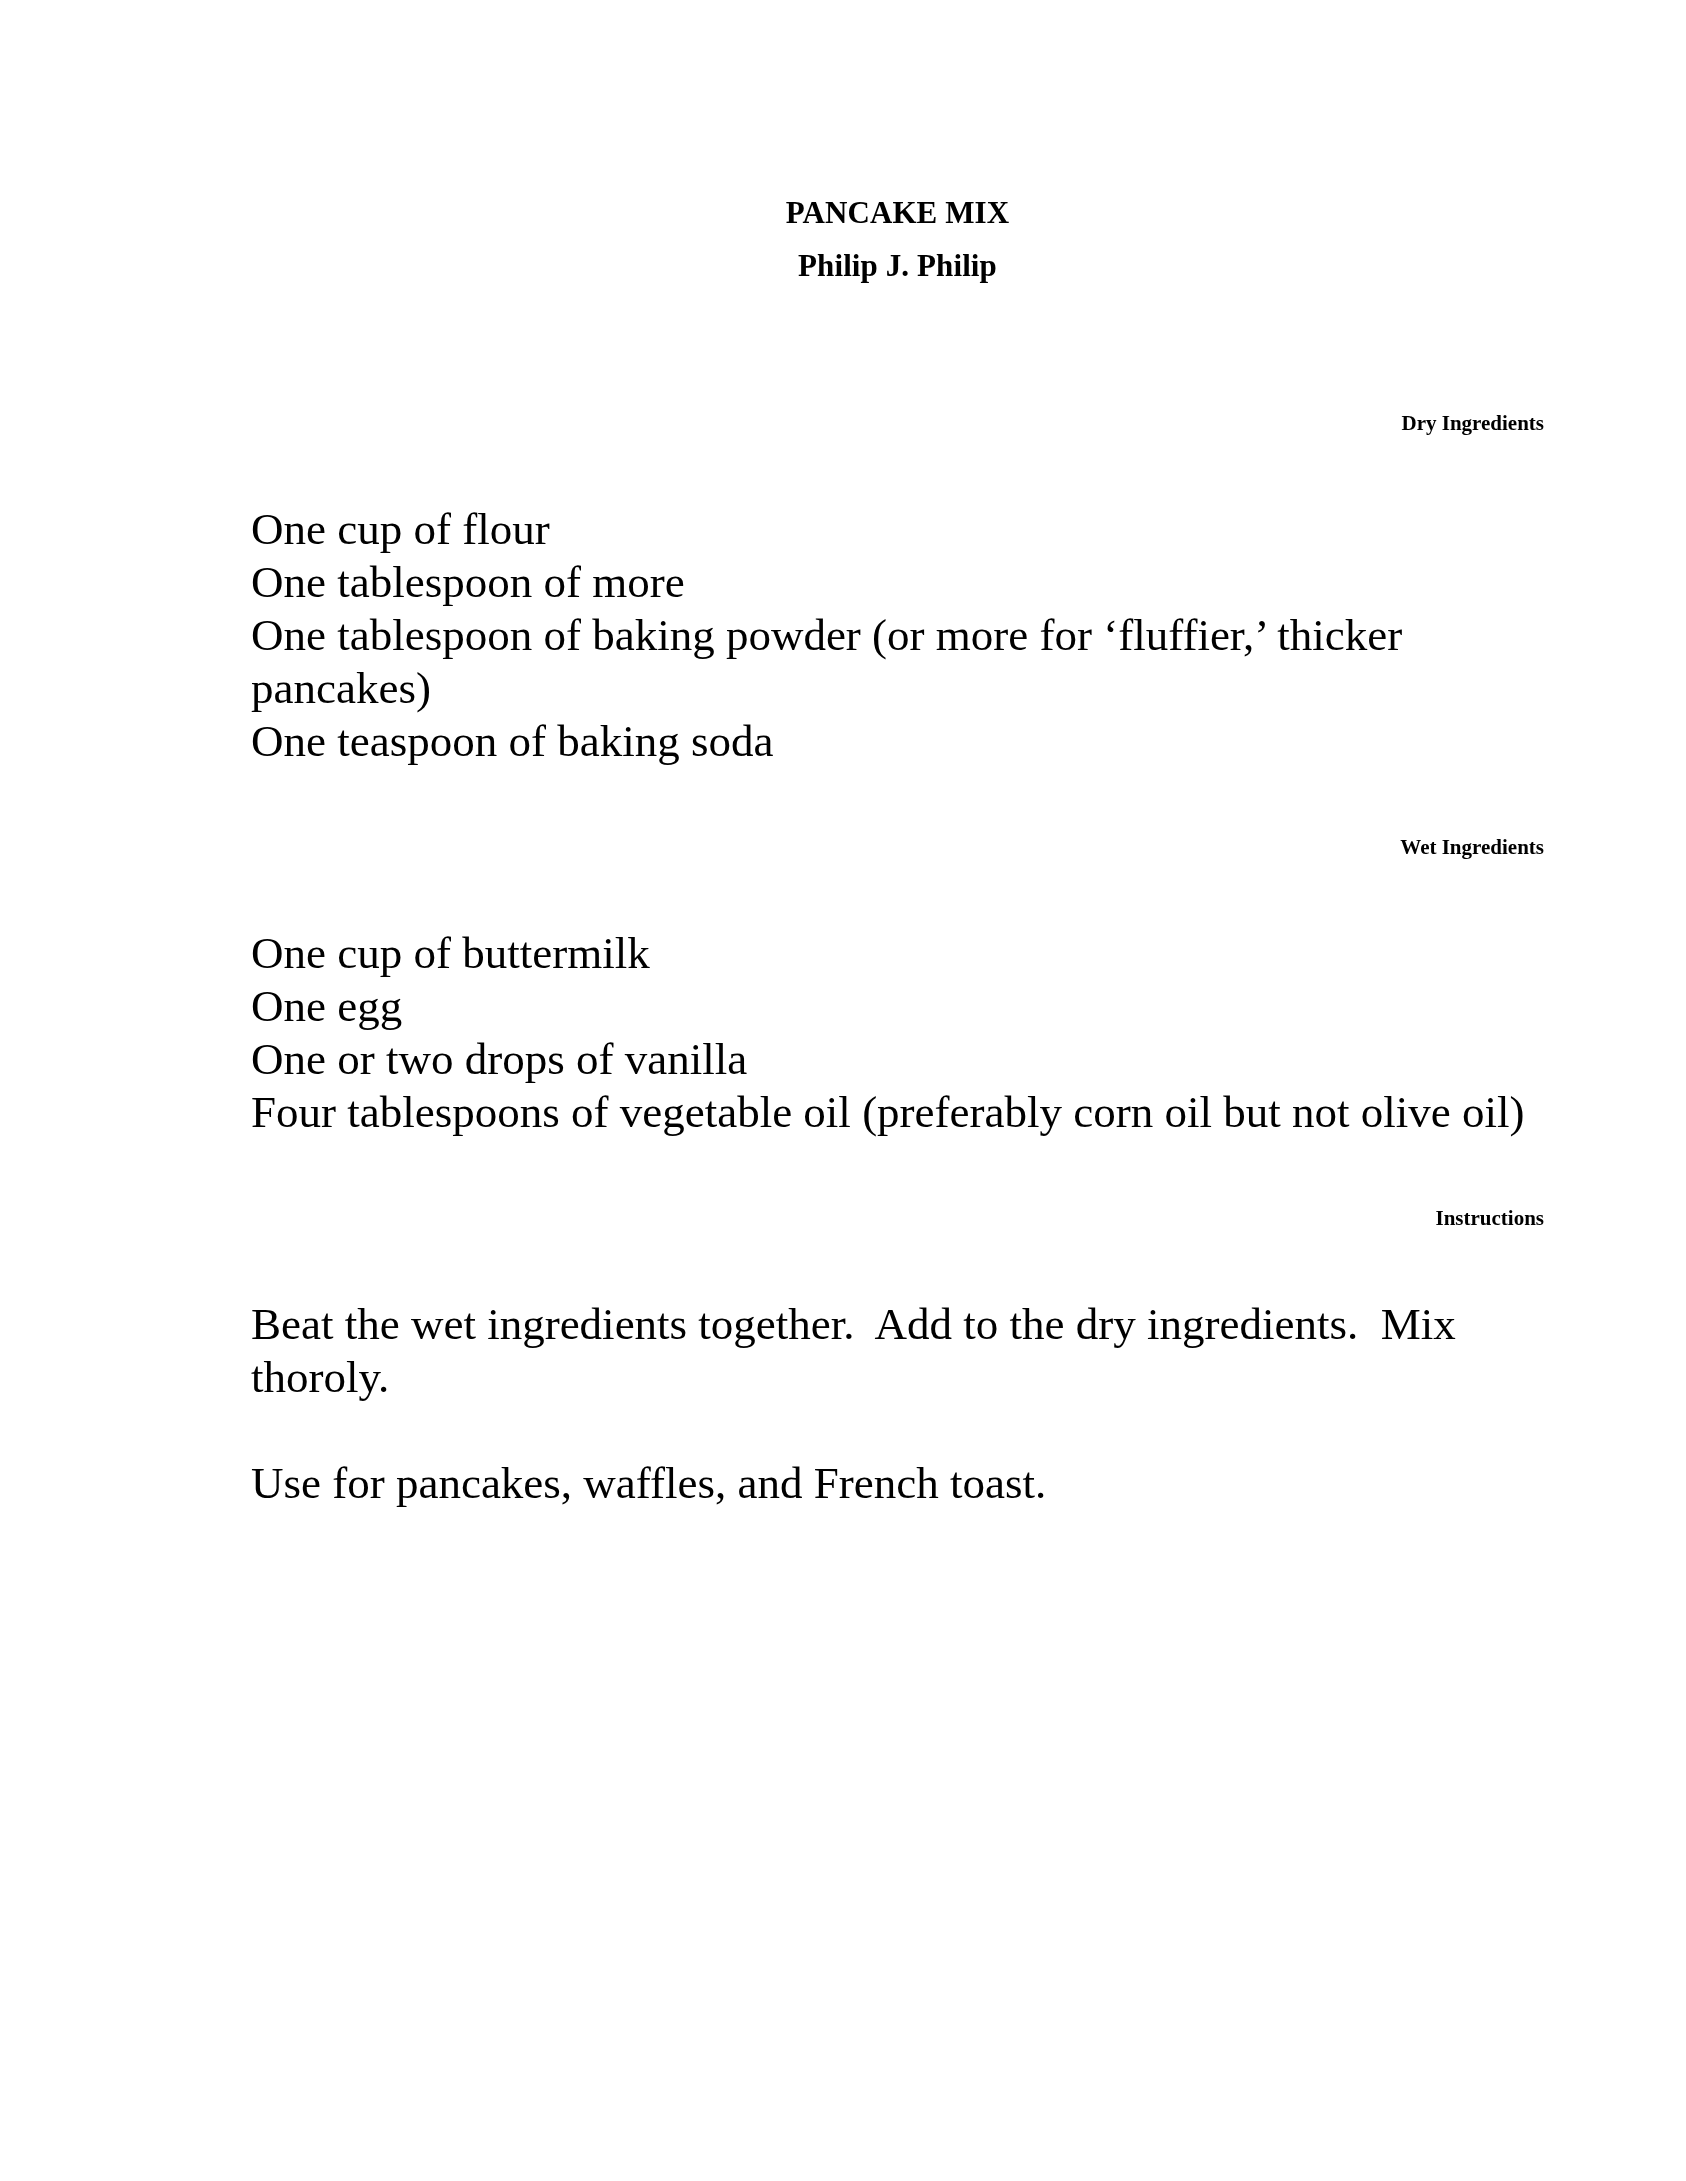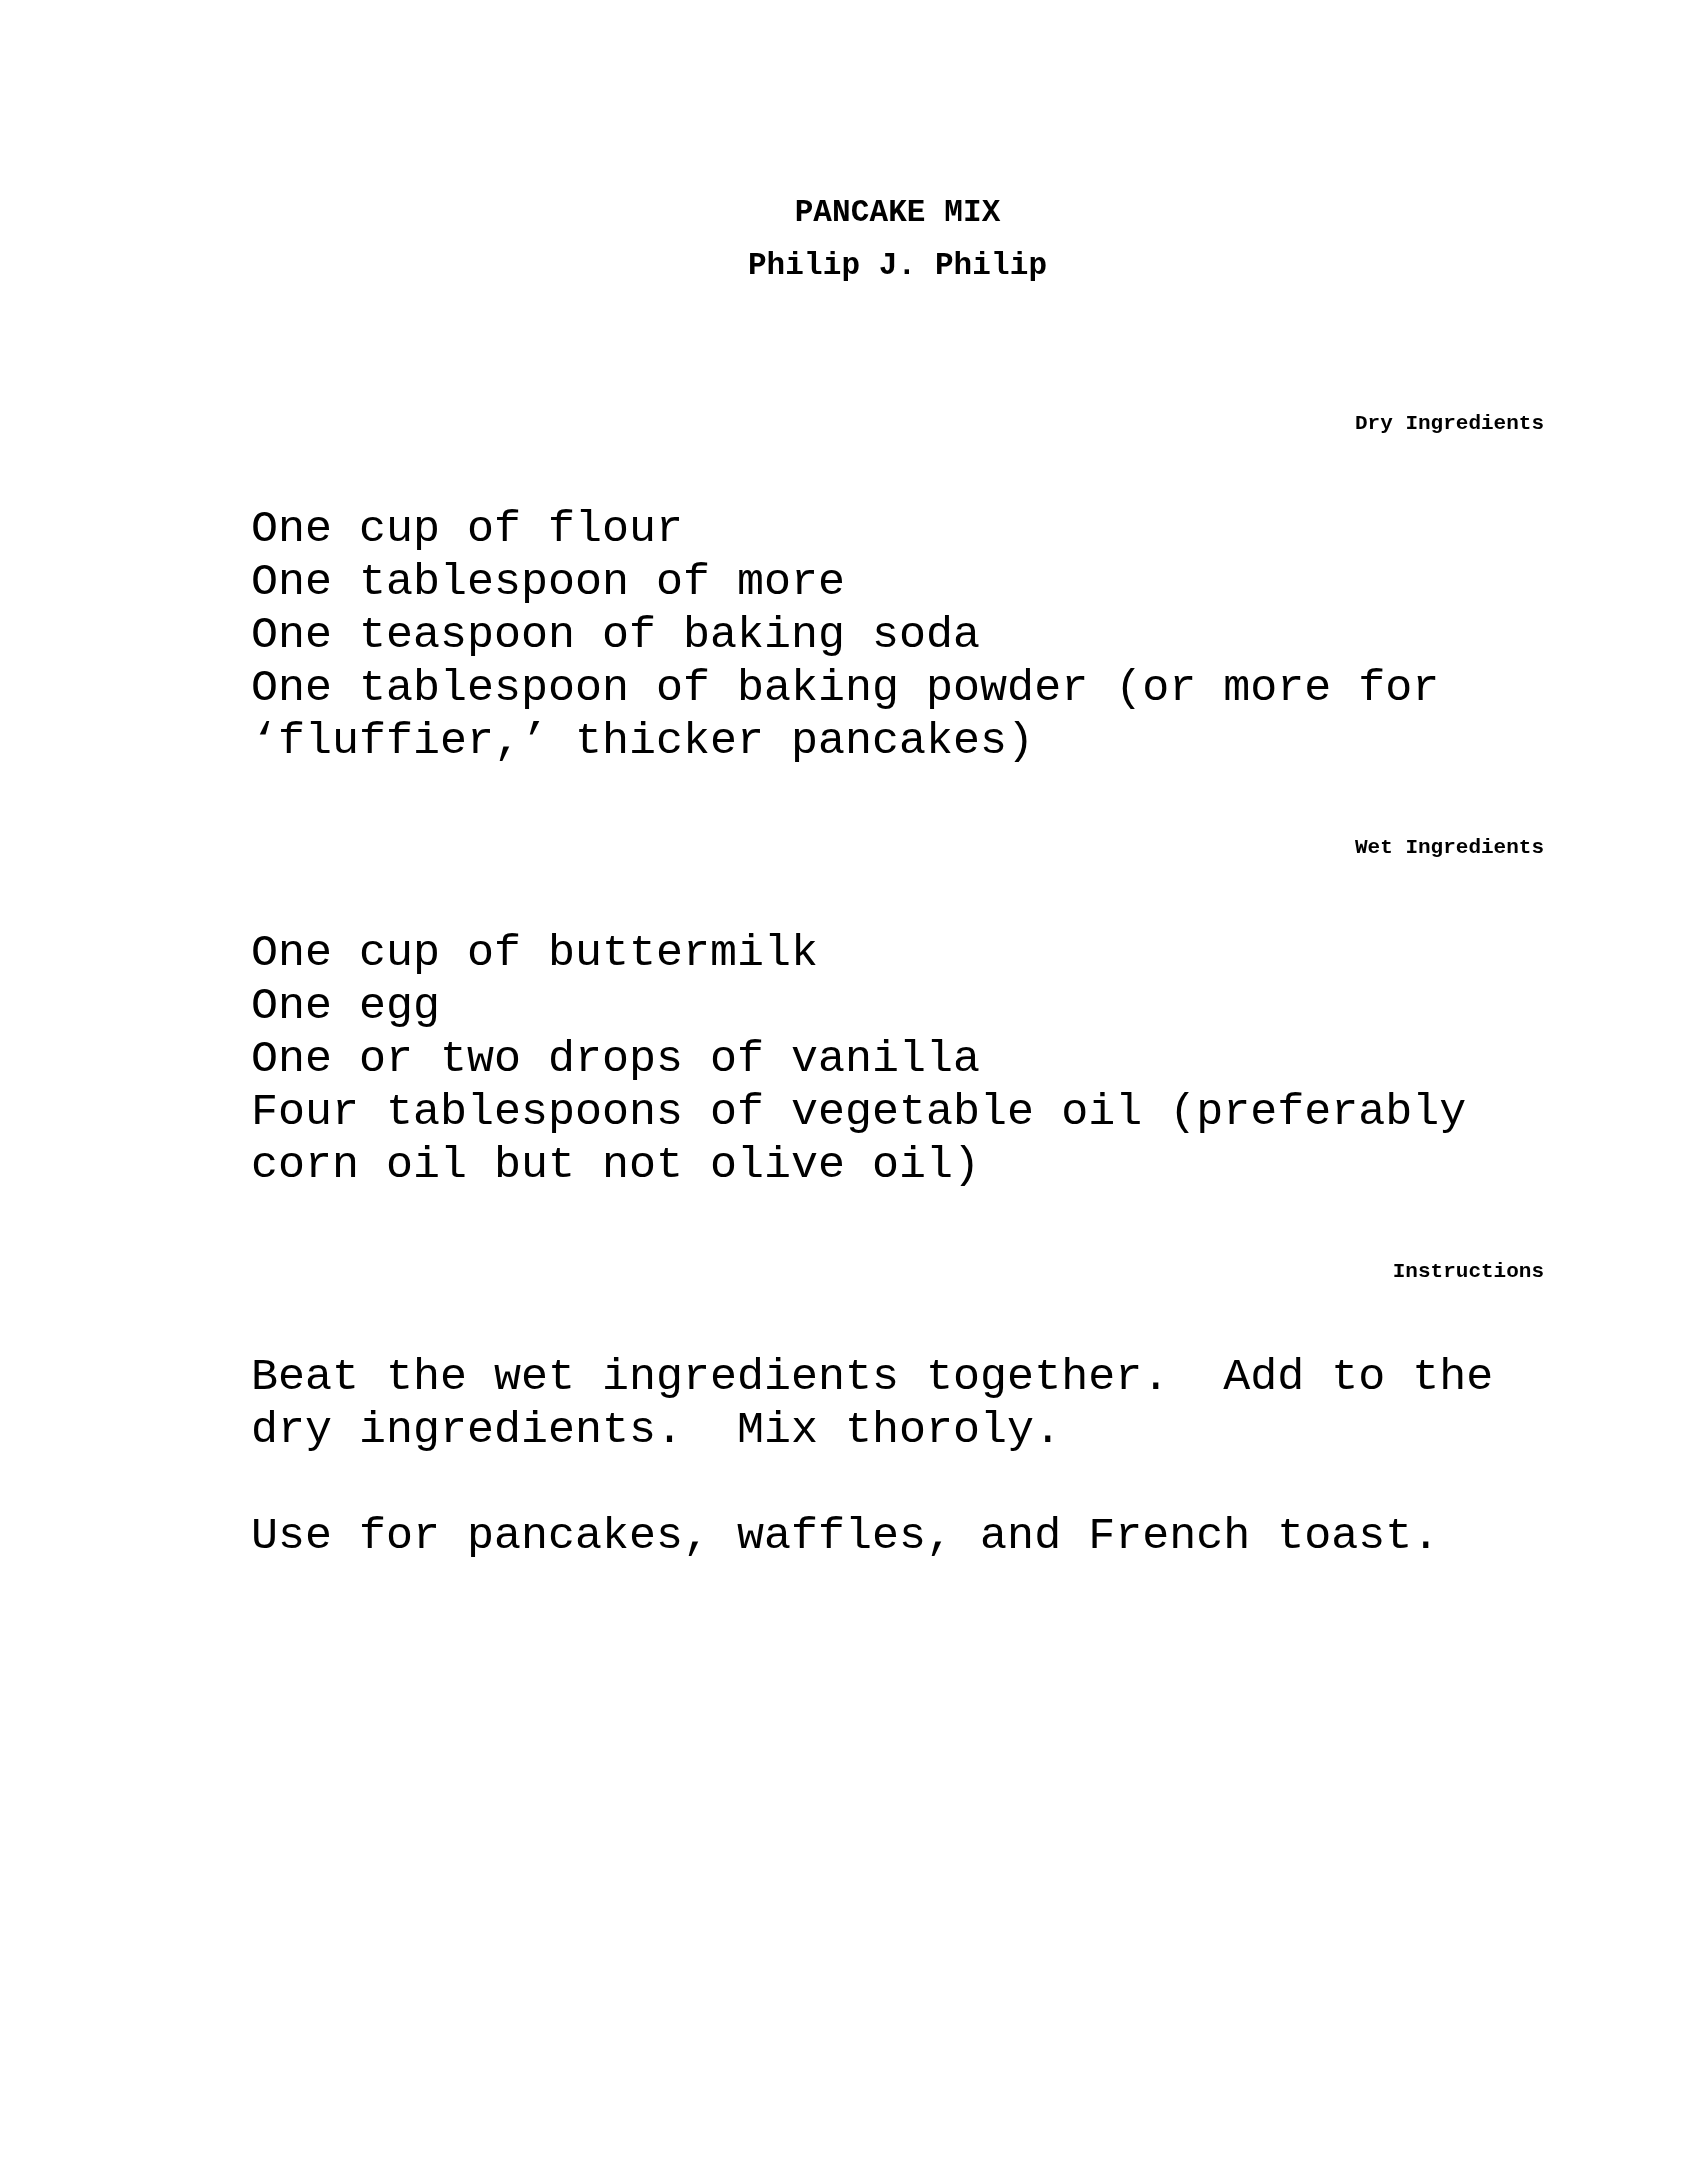--- a/index.html
+++ b/index.html
@@ -9,21 +9,21 @@
     background: #ffffff;
   }
 
   .page {
     position: relative;
     width: 1580px;
     height: 2182px;
     background: #ffffff;
     margin: 0 auto;
     overflow: hidden;
-    font-family: Liberation Mono, monospace;
+    font-family: Liberation Serif, serif;
     color: #000000;
     border-radius: 24px;
     -webkit-font-smoothing: antialiased;
   }
 
   
   .content {
     position: absolute;
     left: 198px;
     top: 0;
@@ -77,22 +77,22 @@
       <div class="title-line">PANCAKE MIX</div>
       <div class="title-line">Philip J. Philip</div>
     </div>
 
     <div class="spacer-after-title"></div>
 
     <div class="section-heading">Dry Ingredients</div>
     <div class="gap-1"></div>
     <div class="body-line">One cup of flour</div>
     <div class="body-line">One tablespoon of more</div>
+    <div class="body-line">One tablespoon of baking powder (or more for ‘fluffier,’ thicker pancakes)</div>
     <div class="body-line">One teaspoon of baking soda</div>
-    <div class="body-line">One tablespoon of baking powder (or more for ‘fluffier,’ thicker pancakes)</div>
 
     <div class="gap-1"></div>
 
     <div class="section-heading">Wet Ingredients</div>
     <div class="gap-1"></div>
     <div class="body-line">One cup of buttermilk</div>
     <div class="body-line">One egg</div>
     <div class="body-line">One or two drops of vanilla</div>
     <div class="body-line">Four tablespoons of vegetable oil (preferably corn oil but not olive oil)</div>
 

